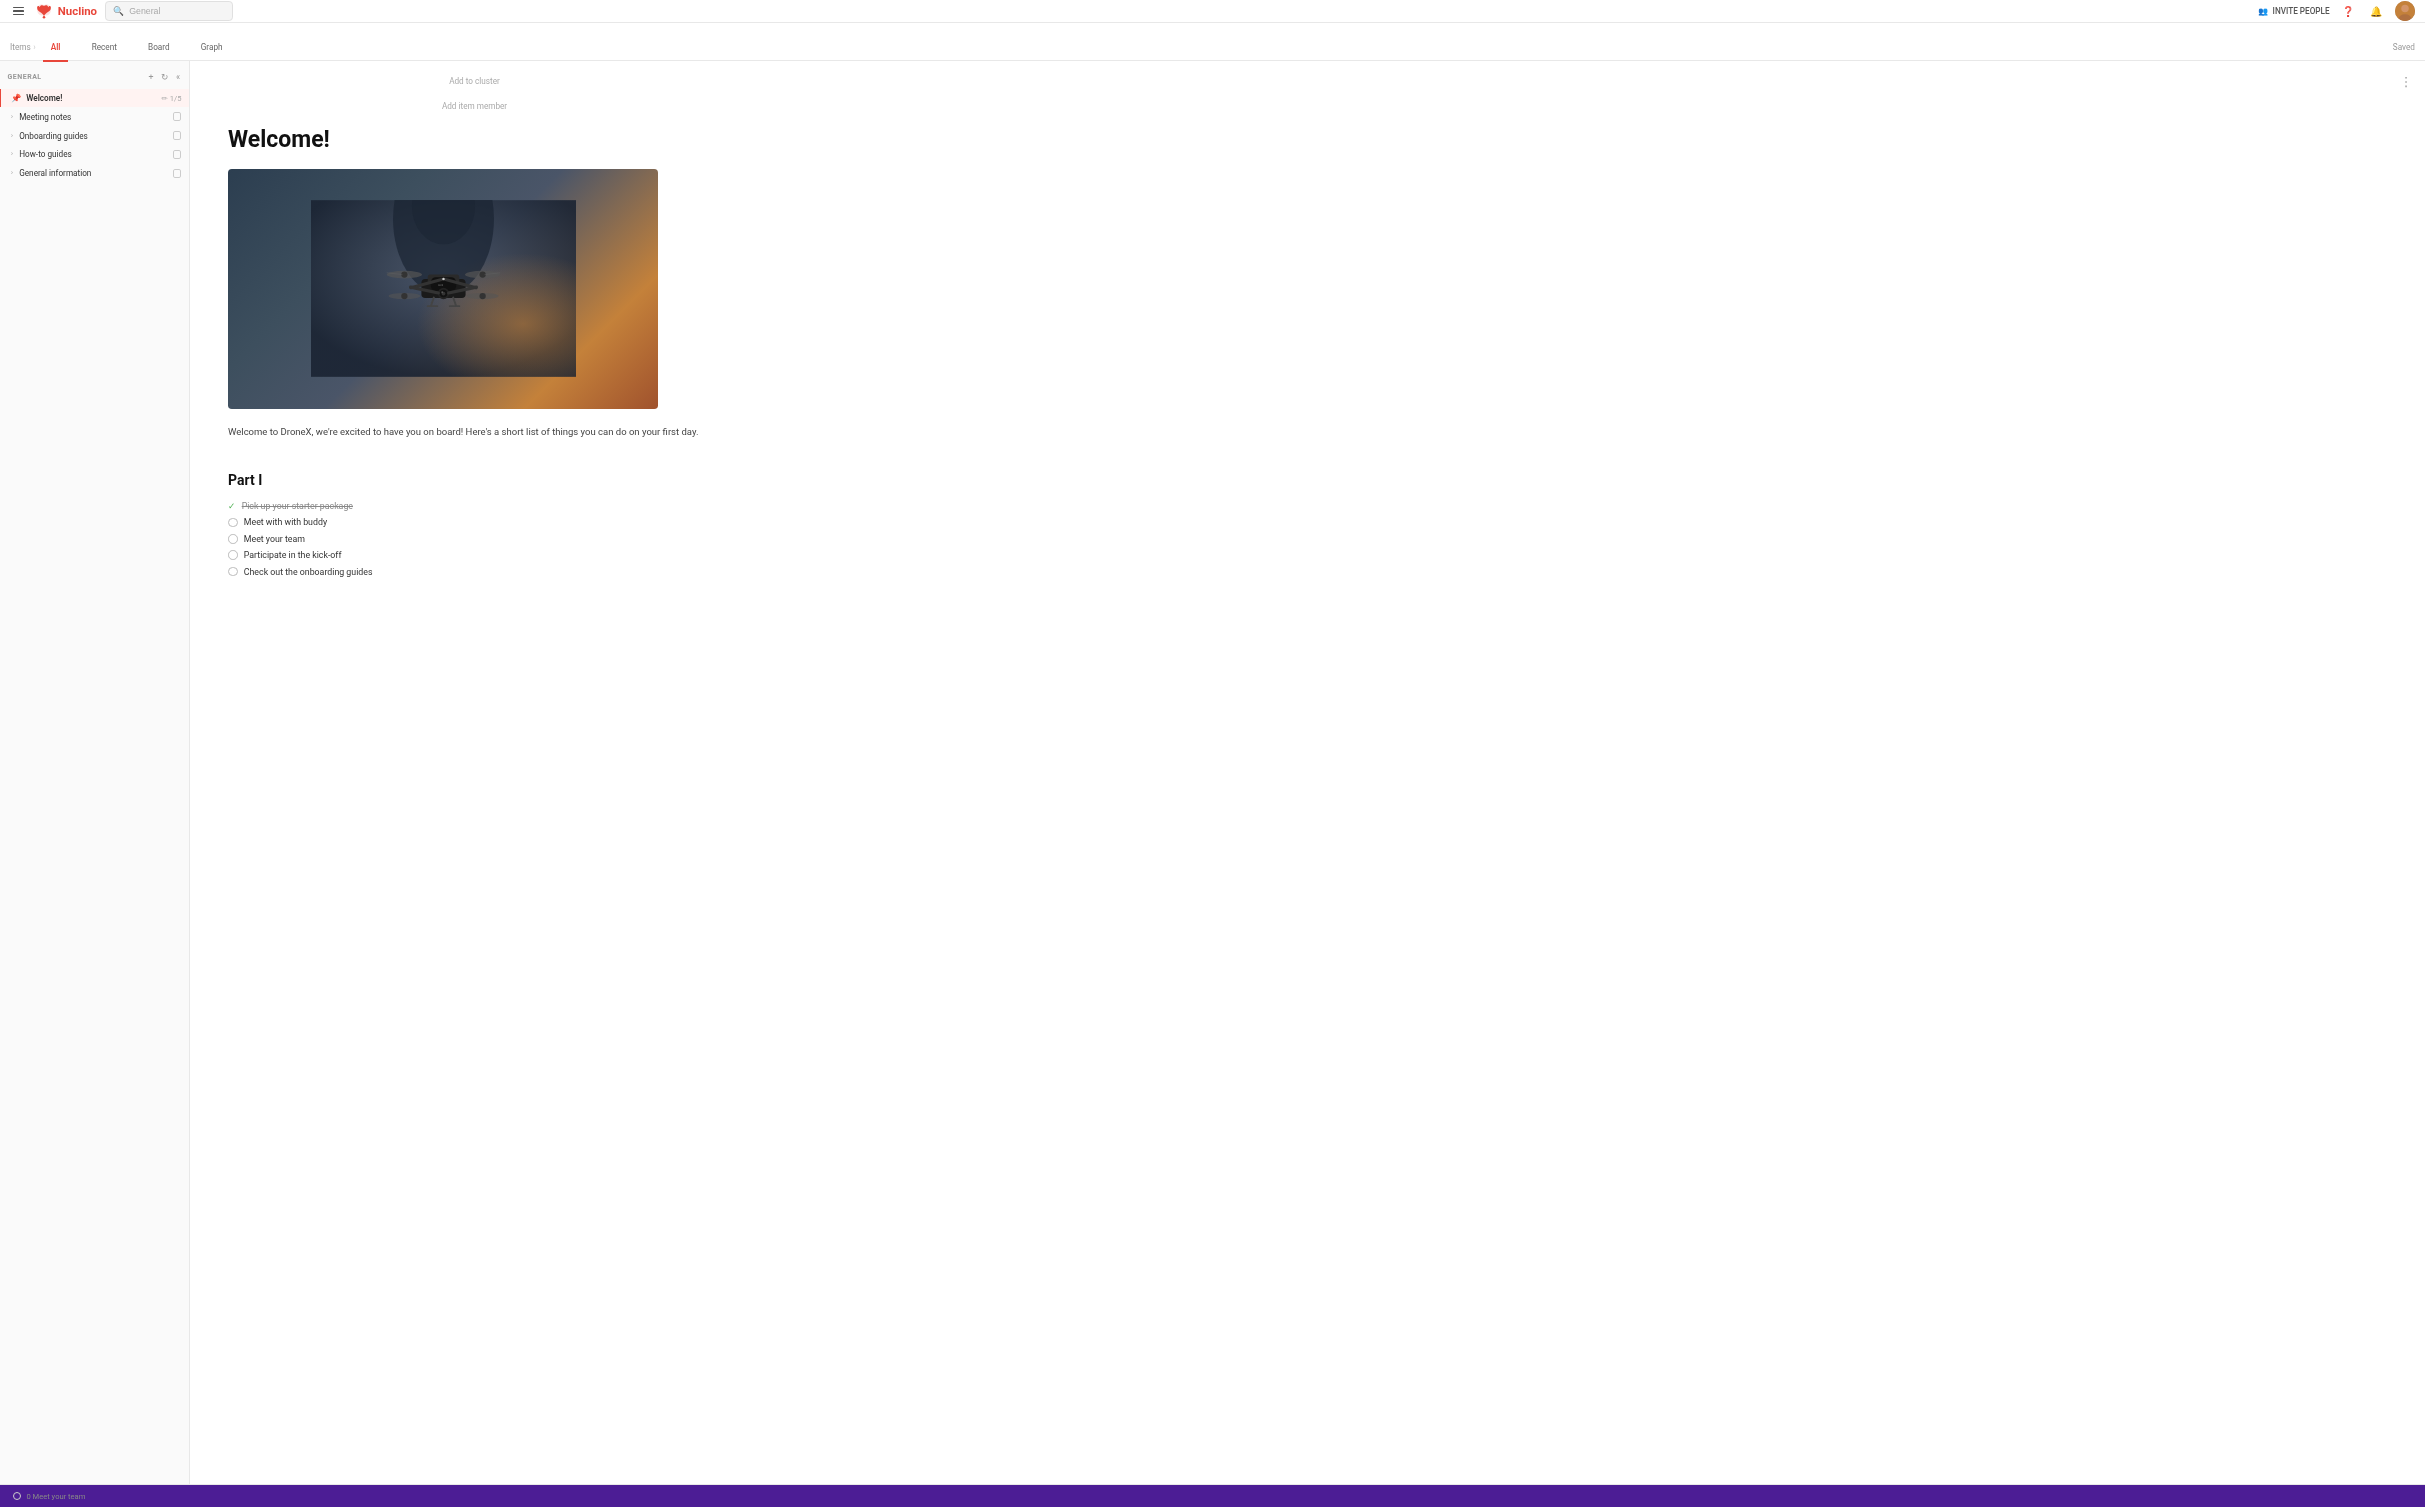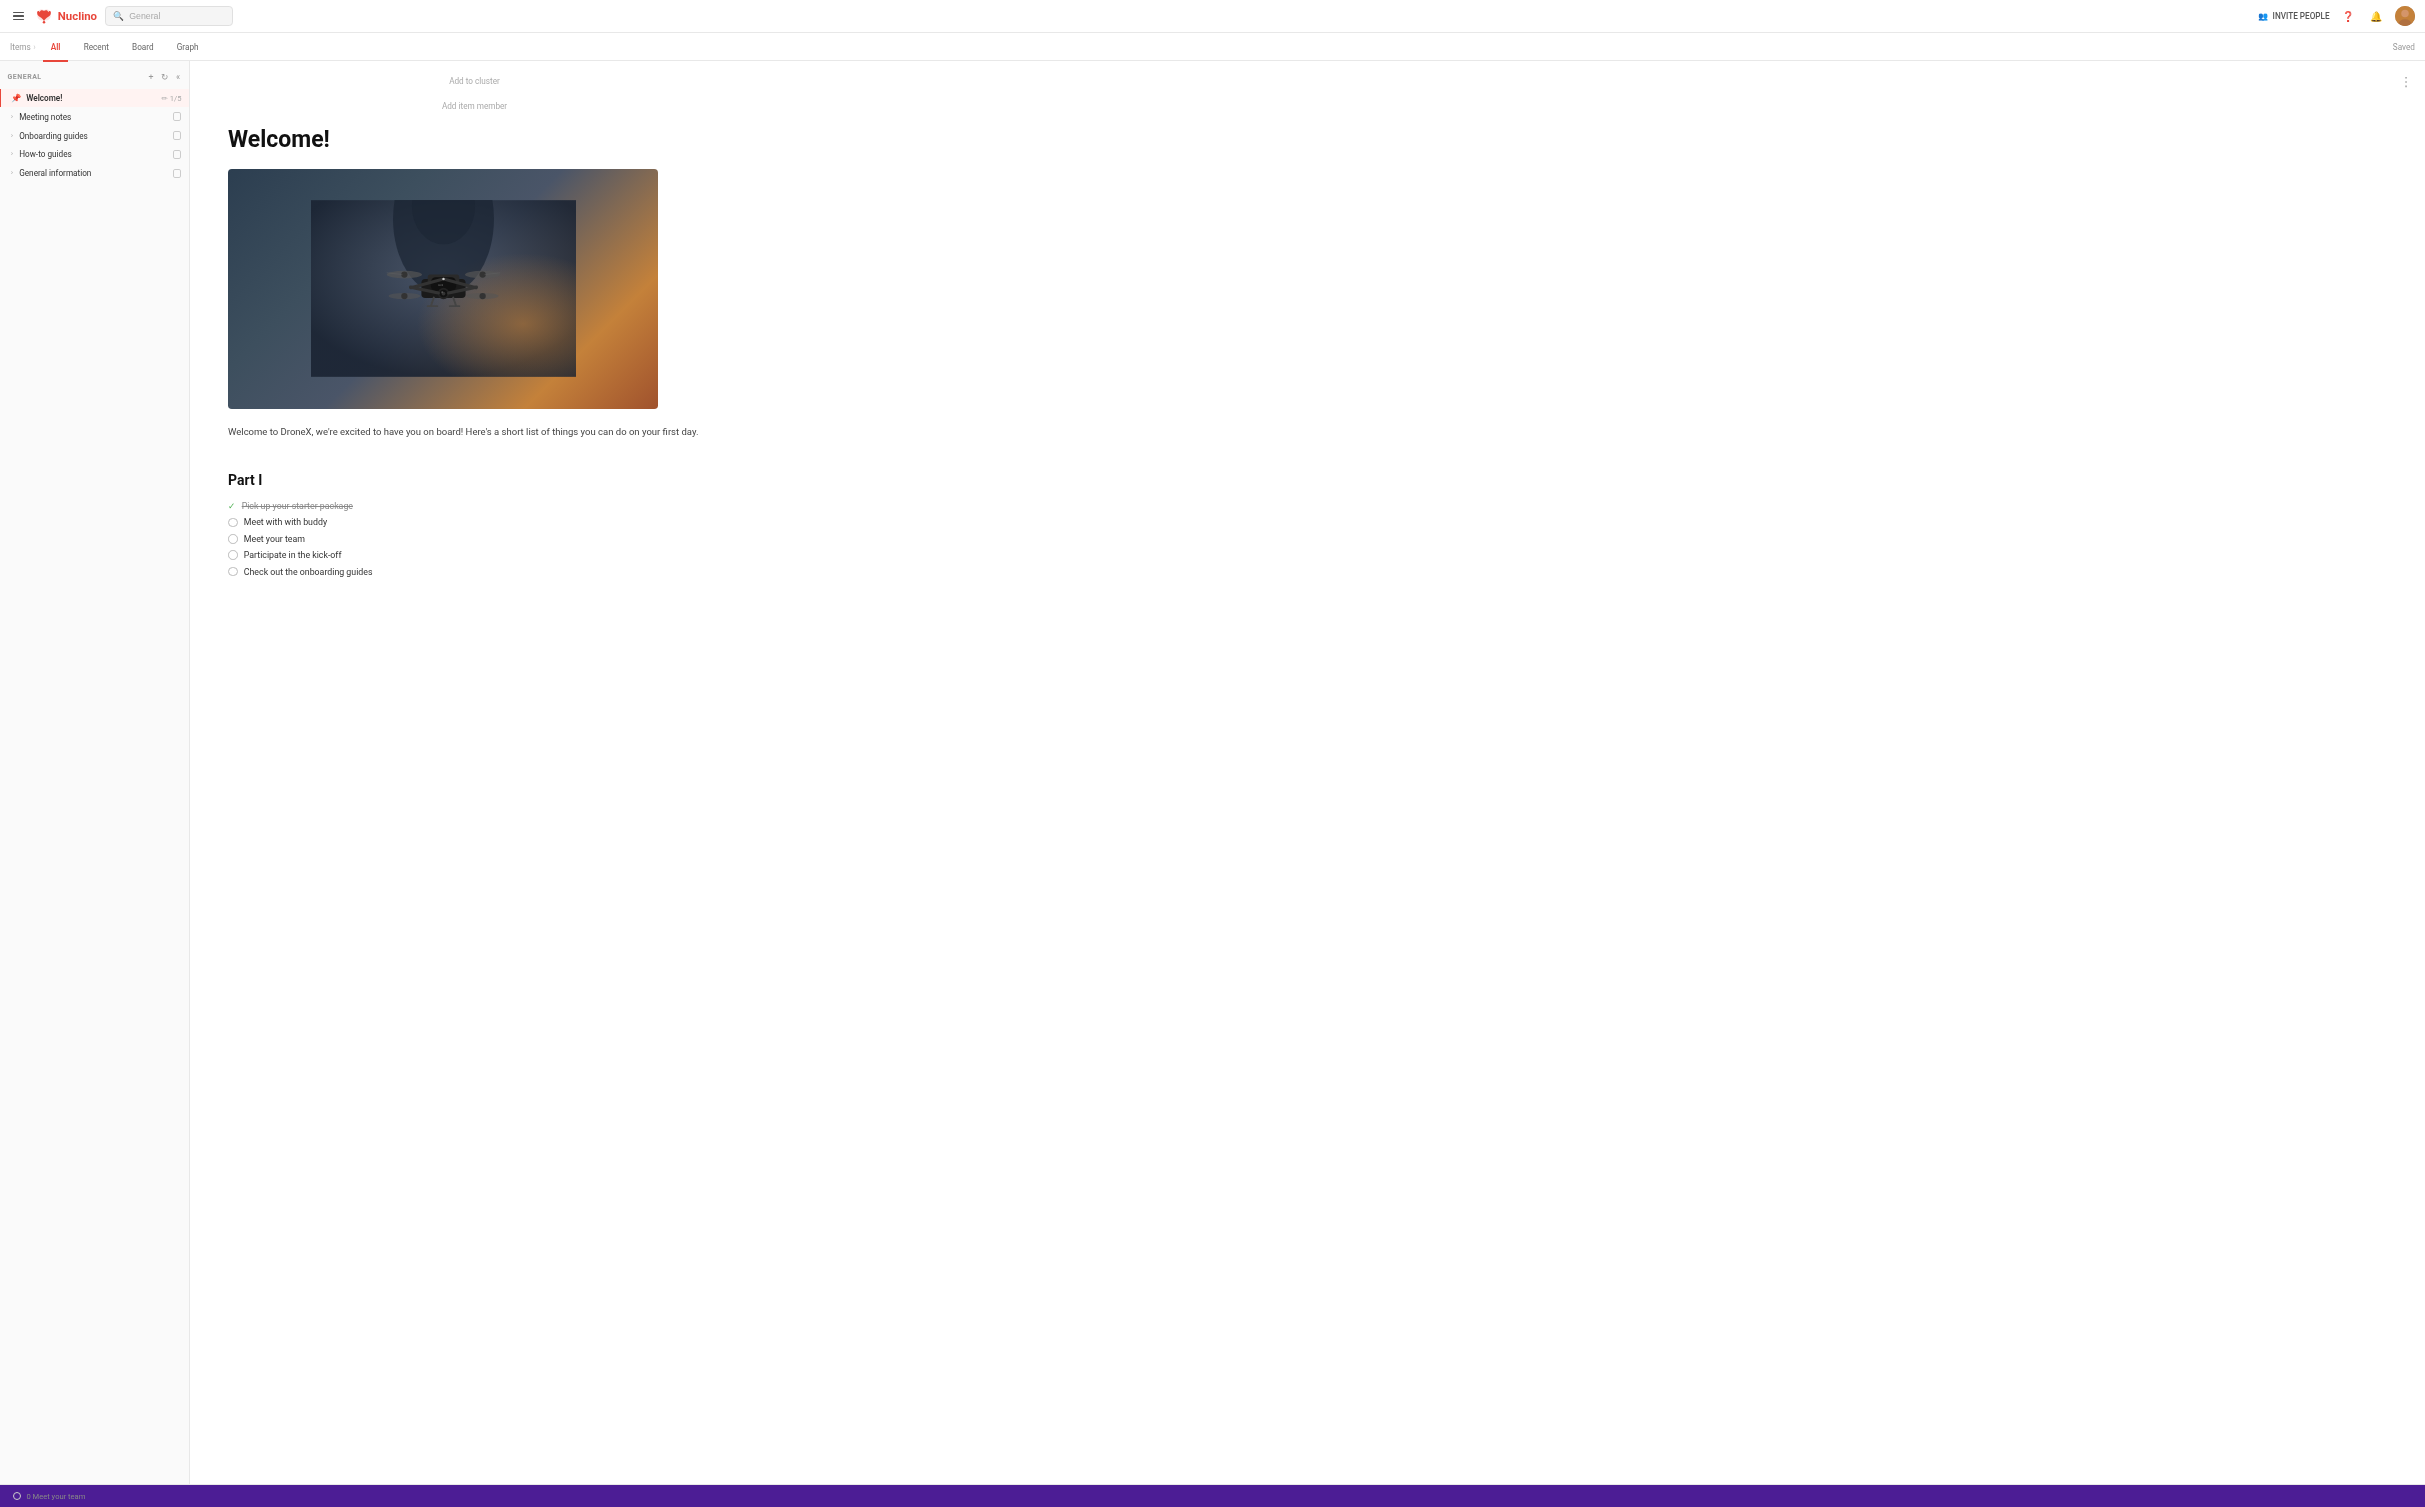--- a/index.html
+++ b/index.html
@@ -1,20 +1,20 @@
 <!DOCTYPE html>
 <html style="font-size:10px"><head>
   <meta charset="utf-8">
   <style>
     * { box-sizing: border-box; margin: 0; padding: 0; }
     body { font-family: -apple-system, BlinkMacSystemFont, 'Segoe UI', Roboto, sans-serif; background: #fff; color: #333; font-size: 8.8px; height: 100vh; overflow: hidden; }
 
     
     .navbar {
-      display: flex; align-items: center; height: 33px; padding: 0 10px;
+      display: flex; align-items: center; height: 23px; padding: 0 10px;
       border-bottom: 0.6px solid #e8e8e8; background: #fff; position: fixed; top: 0; left: 0; right: 0; z-index: 100;
     }
     .navbar-left { display: flex; align-items: center; gap: 7.6px; flex: 1; }
     .hamburger-icon { display: flex; flex-direction: column; gap: 2.5px; cursor: pointer; padding: 2.5px; }
     .hamburger-icon span { display: block; width: 11.4px; height: 1.3px; background: #555; border-radius: 0.6px; }
     .logo { display: flex; align-items: center; gap: 3.8px; cursor: pointer; }
     .logo-icon { width: 20px; height: 20px; }
     .logo-text { font-size: 11.4px; font-weight: 700; color: #e8463a; }
     .search-bar { display: flex; align-items: center; gap: 5px; background: #f5f5f5; border: 0.6px solid #e0e0e0; border-radius: 3.8px; padding: 3.8px 7.6px; min-width: 126px; cursor: text; }
     .search-icon { color: #999; font-size: 8.8px; }
@@ -28,21 +28,21 @@
 
     
     .subnav {
       display: flex; align-items: center; height: 28px; padding: 0 10px;
       border-bottom: 0.6px solid #e8e8e8; background: #fff; position: fixed; top: 33px; left: 0; right: 0; z-index: 99;
     }
     .subnav-left { display: flex; align-items: center; gap: 2.5px; flex: 1; }
     .breadcrumb { display: flex; align-items: center; gap: 2.5px; color: #999; font-size: 8.2px; }
     .breadcrumb-item { cursor: pointer; }
     .breadcrumb-sep { color: #ccc; }
-    .tab-list { display: flex; align-items: flex-end; gap: 8px; margin-left: 5px; }
+    .tab-list { display: flex; align-items: flex-end; gap: 16px; margin-left: 5px; }
     .tab { padding: 3.8px 7.6px; font-size: 8.2px; color: #666; cursor: pointer; border-radius: 2.5px; position: relative; }
     .tab.active { color: #e8463a; font-weight: 600; }
     .tab.active::after { content: ''; position: absolute; bottom: -6.3px; left: 0; right: 0; height: 1.3px; background: #e8463a; }
     .subnav-right { font-size: 8.2px; color: #999; }
 
     
     .main-layout { display: flex; margin-top: 61px; height: calc(100vh - 61px); }
 
     
     .sidebar {

